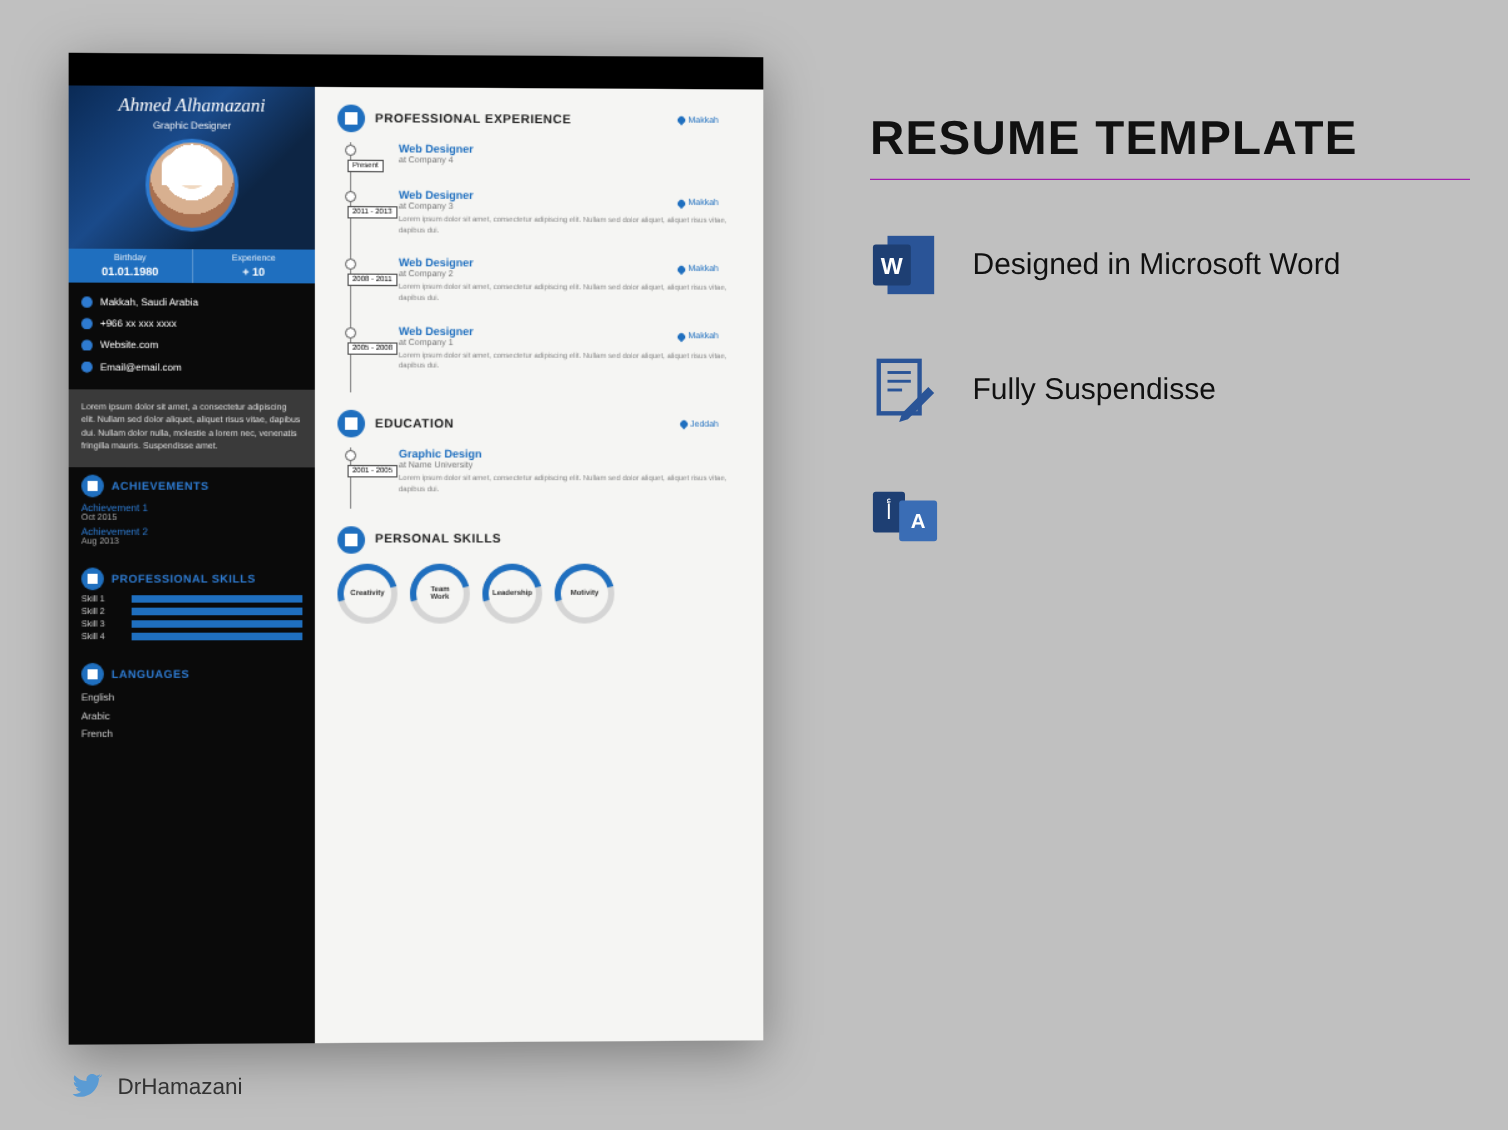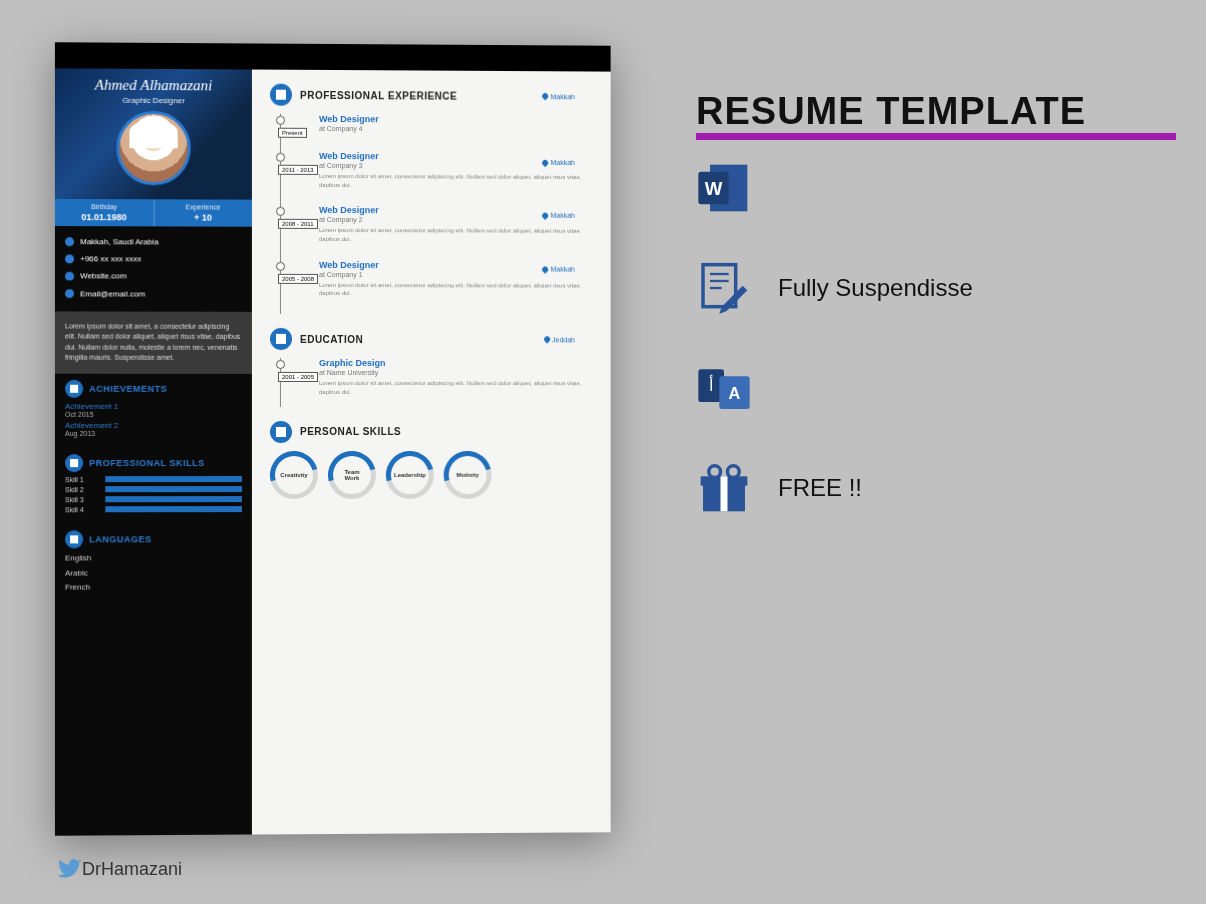--- a/index.html
+++ b/index.html
@@ -49,26 +49,26 @@
 .year{position:absolute;left:-3px;top:14px;font-size:6px;border:1px solid #555;background:#fff;padding:1px 3px;white-space:nowrap;}
 .job{color:#1f6fbf;font-size:9px;font-weight:bold;}
 .comp{font-size:7px;color:#777;margin:1px 0 3px;}
 .desc{font-size:6px;color:#888;line-height:1.45;}
 .skills-ring{display:flex;gap:10px;justify-content:flex-start;margin-top:6px;}
 .ring{width:48px;height:48px;border-radius:50%;position:relative;display:flex;align-items:center;justify-content:center;font-size:6px;color:#333;text-align:center;font-weight:bold;}
 .ring::before{content:"";position:absolute;inset:0;border-radius:50%;border:5px solid #d5d5d5;}
 .ring::after{content:"";position:absolute;inset:0;border-radius:50%;border:5px solid #1f6fbf;border-right-color:transparent;border-bottom-color:transparent;transform:rotate(30deg);}
 
 .promo{position:absolute;right:30px;top:90px;width:480px;}
-.promo-title{font-size:38px;font-weight:900;letter-spacing:1px;color:#111;border-bottom:7px solid #a21caf;margin-bottom:20px;}
+.promo-title{font-size:38px;font-weight:900;letter-spacing:1px;color:#111;border-bottom:1px solid #a21caf;padding-bottom:10px;margin-bottom:40px;}
 .feat{display:flex;align-items:center;gap:26px;margin:0 0 44px;}
 .feat-ic{width:56px;height:56px;display:flex;align-items:center;justify-content:center;flex-shrink:0;}
 .feat-txt{font-size:24px;color:#111;font-weight:400;}
 
-.tw{position:absolute;left:56px;bottom:22px;display:flex;align-items:center;color:#333;font-size:18px;font-weight:500;}
+.tw{position:absolute;left:56px;bottom:22px;display:flex;align-items:center;gap:12px;color:#333;font-size:18px;font-weight:500;}
 .tw svg{width:26px;height:26px;}
 </style>
 </head>
 <body>
 
 <div class="canvas">
 
   <div class="resume">
 
     <div class="sidebar">
@@ -251,20 +251,21 @@
     <div class="promo-title">RESUME TEMPLATE</div>
 
     <div class="feat">
       <div class="feat-ic">
         <svg viewBox="0 0 48 48">
             <rect x="12" y="4" width="32" height="40" fill="#2a5497"></rect>
             <rect x="2" y="10" width="26" height="28" rx="2" fill="#1e3f73"></rect>
             <text x="15" y="30" text-anchor="middle" fill="#fff" font-size="16" font-weight="bold" font-family="Arial">W</text>
           </svg>
       </div>
+      <div class="feat-txt">Designed in Microsoft Word</div>
     </div>
 
     <div class="feat">
       <div class="feat-ic">
         <svg viewBox="0 0 48 48">
             <rect x="6" y="4" width="28" height="36" fill="none" stroke="#2a5497" stroke-width="3"></rect>
             <line x1="12" y1="12" x2="28" y2="12" stroke="#2a5497" stroke-width="2"></line>
             <line x1="12" y1="18" x2="28" y2="18" stroke="#2a5497" stroke-width="2"></line>
             <line x1="12" y1="24" x2="22" y2="24" stroke="#2a5497" stroke-width="2"></line>
             <path d="M22 40 L40 22 L44 26 L26 44 L20 46 Z" fill="#2a5497"></path>
@@ -277,32 +278,20 @@
       <div class="feat-ic">
         <svg viewBox="0 0 48 48">
             <rect x="2" y="8" width="22" height="28" rx="2" fill="#1e3f73"></rect>
             <rect x="20" y="14" width="26" height="28" rx="2" fill="#3a6db5"></rect>
             <text x="13" y="27" text-anchor="middle" fill="#fff" font-size="14" font-family="Arial">أ</text>
             <text x="33" y="33" text-anchor="middle" fill="#fff" font-size="14" font-weight="bold" font-family="Arial">A</text>
           </svg>
       </div>
     </div>
 
-    <div class="feat">
-      <div class="feat-ic">
-        <svg viewBox="0 0 48 48">
-            <rect x="6" y="20" width="36" height="24" fill="#2a5497"></rect>
-            <rect x="4" y="14" width="40" height="8" fill="#2a5497"></rect>
-            <rect x="21" y="14" width="6" height="30" fill="#fff"></rect>
-            <circle cx="16" cy="10" r="5" fill="none" stroke="#2a5497" stroke-width="3"></circle>
-            <circle cx="32" cy="10" r="5" fill="none" stroke="#2a5497" stroke-width="3"></circle>
-          </svg>
-      </div>
-      <div class="feat-txt">FREE !!</div>
-    </div>
   </div>
 
   <div class="tw">
     <svg viewBox="0 0 24 24">
         <path fill="#5a9bd4" d="M23 4.9c-.8.4-1.7.6-2.6.8.9-.6 1.6-1.4 2-2.5-.9.5-1.9.9-2.9 1.1C18.6 3.4 17.5 3 16.3 3c-2.3 0-4.2 1.9-4.2 4.2 0 .3 0 .6.1.9C8.6 8 5.5 6.3 3.4 3.8c-.4.6-.6 1.3-.6 2.1 0 1.5.7 2.7 1.9 3.5-.7 0-1.4-.2-1.9-.5v.1c0 2 1.4 3.7 3.4 4.1-.4.1-.7.1-1.1.1-.3 0-.5 0-.8-.1.5 1.7 2.1 2.9 4 2.9-1.5 1.1-3.3 1.8-5.3 1.8-.3 0-.7 0-1-.1C2.9 19.1 5.1 19.8 7.5 19.8c9 0 13.9-7.4 13.9-13.9v-.6c1-.7 1.8-1.5 2.4-2.4"></path>
       </svg>
     <span>DrHamazani</span>
   </div>
 
 </div>

